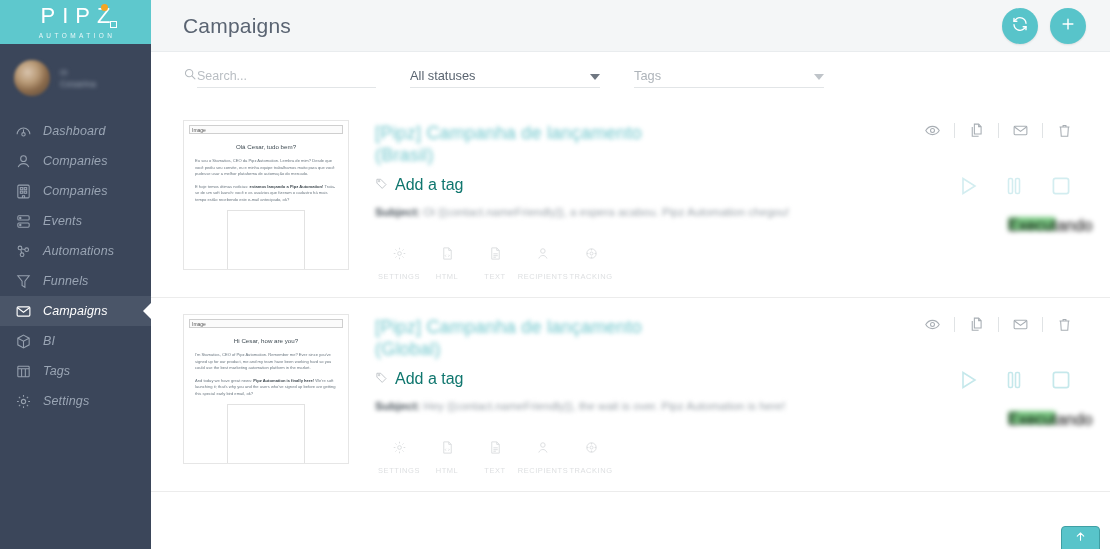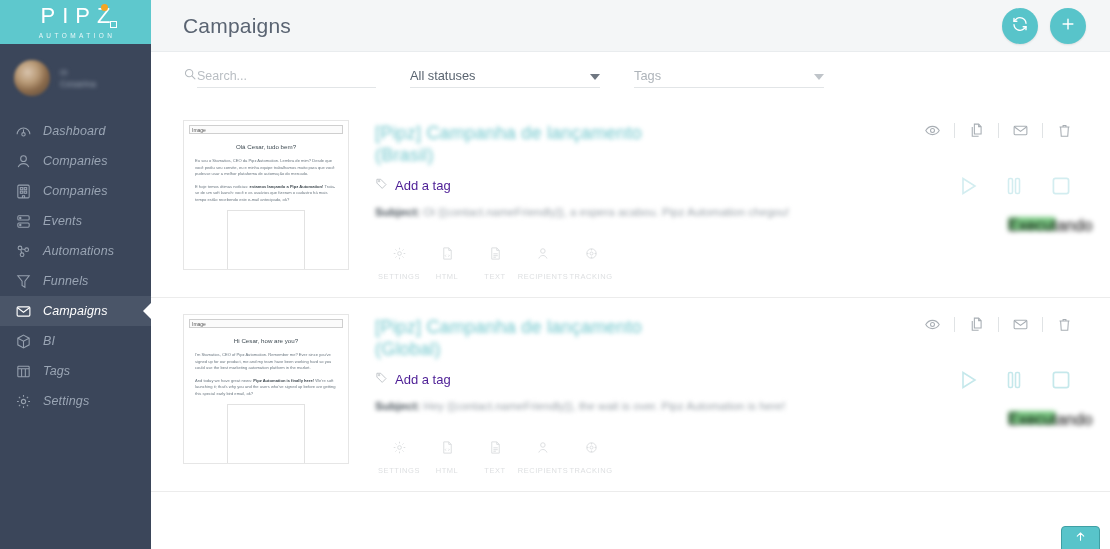--- a/index.html
+++ b/index.html
@@ -190,21 +190,21 @@
   .card-body { flex: 1; padding-left: 26px; padding-top: 2px; position: relative; }
   .camp-title {
     font-size: 18px; color: #6fc6cc; letter-spacing: .2px;
     filter: blur(2.1px); line-height: 22px; cursor: pointer;
     width: 330px;
   }
   .tag-row {
     display: flex; align-items: center; gap: 7px;
     margin-top: 10px; cursor: pointer;
   }
-  .tag-label { font-size: 13px; color: #4c1d95; }
+  .tag-label { font-size: 16px; color: #0f766e; }
   .subject-row {
     margin-top: 10px; font-size: 11.5px;
     filter: blur(2.0px); color: #9aa2a9; line-height: 16px;
   }
   .subject-row b { color: #4b555d; }
 
   
   .tabs {
     display: flex; gap: 0; margin-top: 26px;
   }

